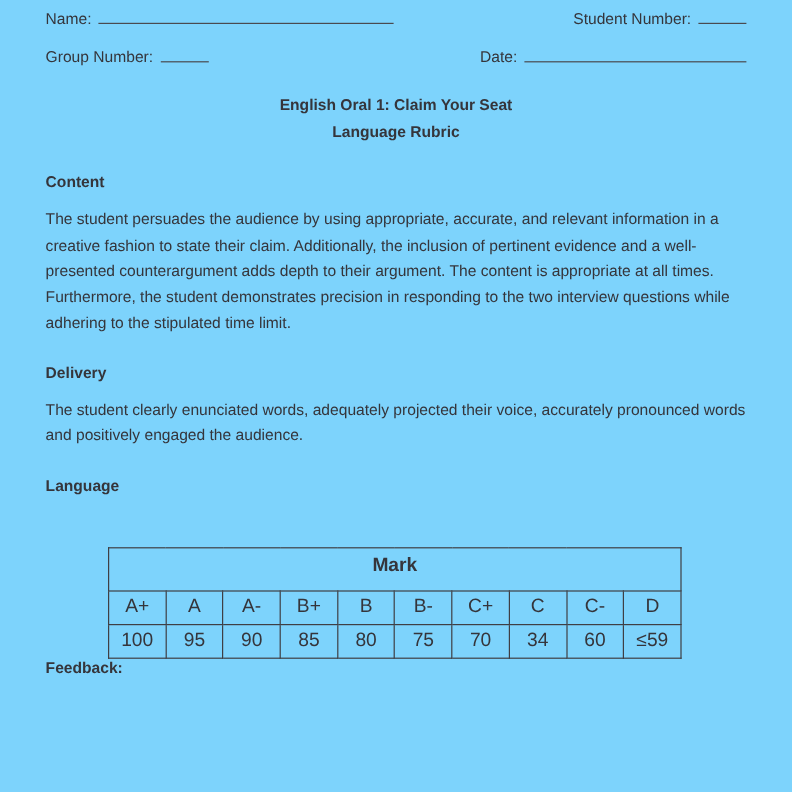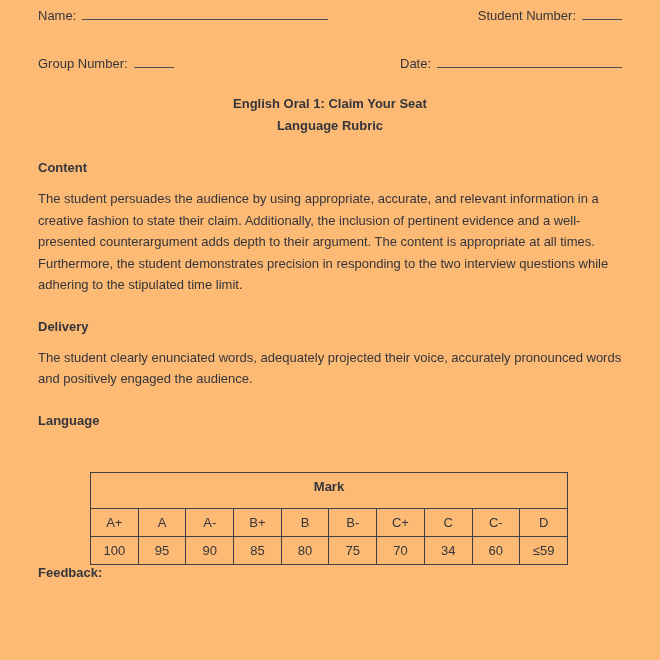--- a/index.html
+++ b/index.html
@@ -1,56 +1,56 @@
 <!DOCTYPE html>
 <html><head>
 <meta charset="utf-8">
 <style>
   * { box-sizing: border-box; }
   html, body { margin: 0; padding: 0; background: #ffffff; }
   .page {
     position: relative;
     width: 660px;
     height: 660px;
-    background: #fdba74;
+    background: #7dd3fc;
     font-family: "Liberation Sans", "DejaVu Sans", sans-serif;
     color: #35353b;
     font-size: 13px;
     padding: 8px 38px 0 38px;
     overflow: hidden;
   }
   .row { display: flex; align-items: baseline; }
   .row-top { justify-content: space-between; }
   .row-second { margin-top: 17px; }
   .field { display: flex; align-items: baseline; white-space: nowrap; }
   .blank-line {
     display: inline-block;
     border-bottom: 1.5px solid #4a4a4f;
     height: 12px;
     margin-left: 6px;
   }
   .line-name { width: 246px; }
   .line-short { width: 40px; }
-  .field-date { margin-left: auto; width: 222px; margin-top: 16px; }
+  .field-date { margin-left: auto; width: 222px; }
   .line-date { flex: 1 1 auto; }
   .title-block { text-align: center; margin-top: 22px; }
   .title-line { font-weight: 700; line-height: 22px; }
   .section-heading { font-weight: 700; margin-top: 23px; }
   .para { margin-top: 13px; line-height: 21.5px; width: 100%; }
   table.mark-table {
     border-collapse: collapse;
     margin: 44px 0 0 52px;
     width: 478px;
     table-layout: fixed;
   }
   table.mark-table th, table.mark-table td {
     border: 1px solid #3f3f44;
     text-align: center;
     font-weight: 400;
-    font-size: 13px;
+    font-size: 16px;
     color: #35353b;
     padding: 0;
   }
   table.mark-table th.mark-header {
     height: 36px;
     font-weight: 700;
     vertical-align: top;
     padding-top: 6px;
   }
   table.mark-table td { height: 28px; vertical-align: middle; }

